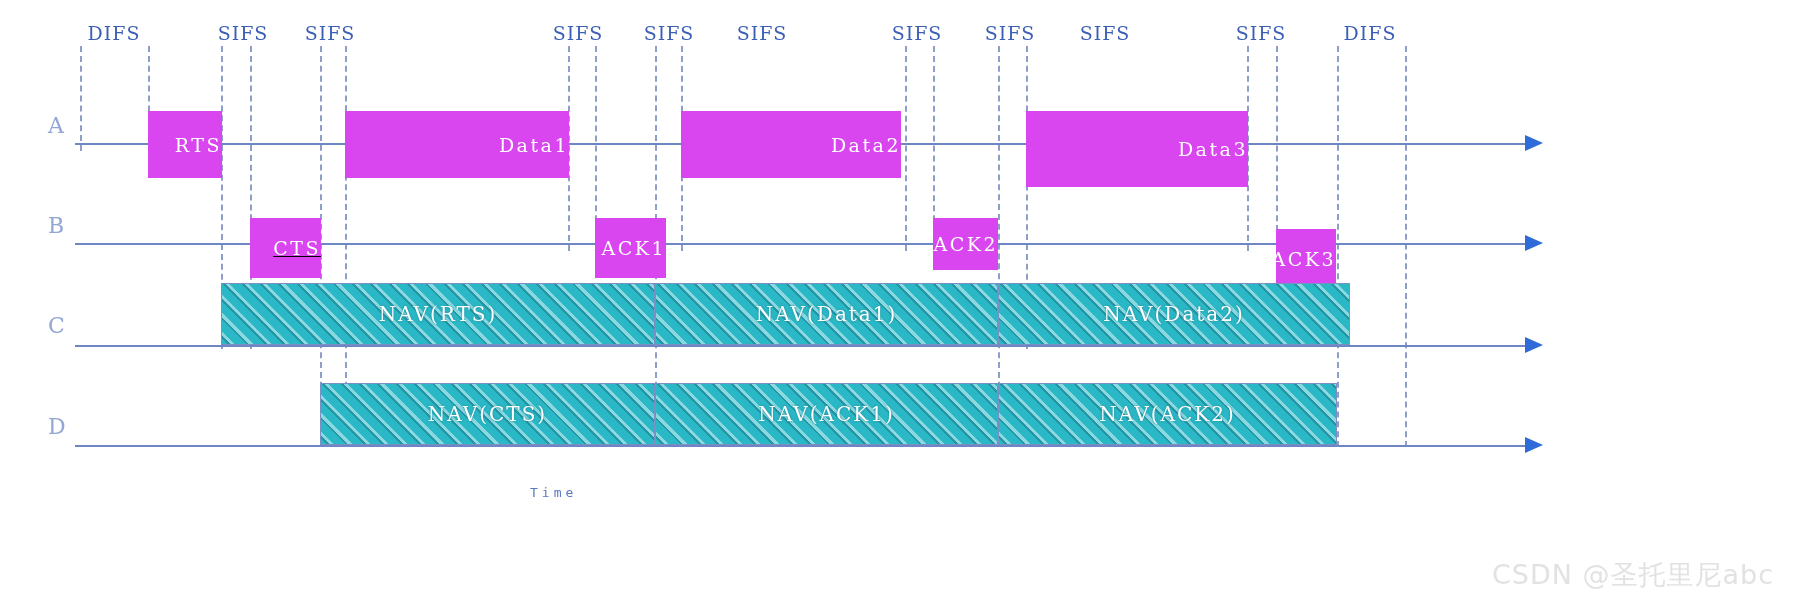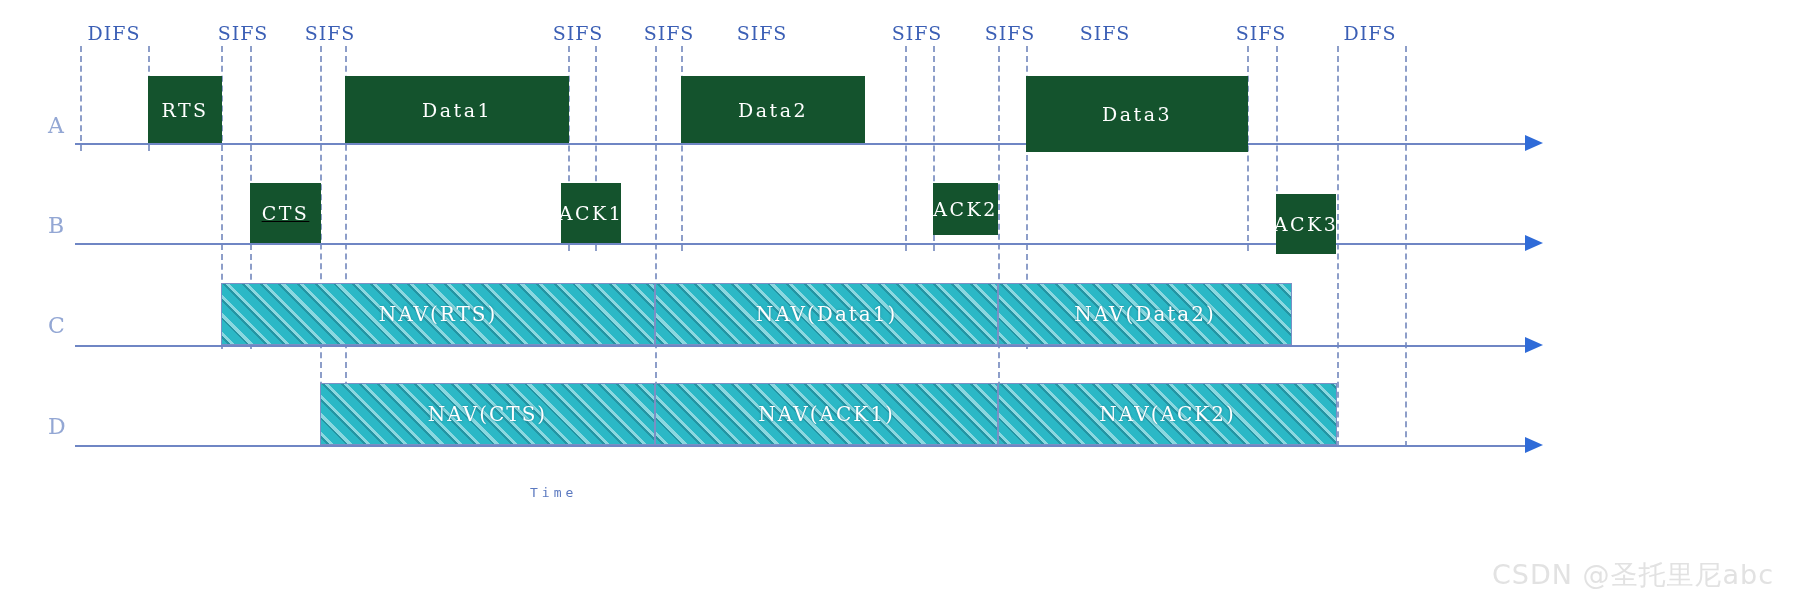--- a/index.html
+++ b/index.html
@@ -52,25 +52,26 @@
     position:absolute;
     color:#93a7d4;
     font-family:"DejaVu Serif", serif;
     font-size:22px;
     letter-spacing:1px;
   }
 
   
   .block{
     position:absolute;
-    background:#14532d;
+    background:#d946ef;
     display:flex;
     align-items:center;
-    justify-content:center;
+    justify-content:flex-end;
     box-sizing:border-box;
+    margin-top:35px;
   }
   .block .lbl{
     color:#ffffff;
     font-family:"DejaVu Serif", serif;
     font-size:19px;
     letter-spacing:2.5px;
     white-space:nowrap;
   }
 
   
@@ -182,48 +183,48 @@
       <div class="row-letter" style="left: 48px; top: 414px;">D</div>
     </div>
 
   <div id="blocks-layer">
       <div class="block" style="left: 148px; top: 76px; width: 74px; height: 67px;">
         <span class="lbl">RTS</span>
       </div>
       <div class="block" style="left: 345px; top: 76px; width: 224px; height: 67px;">
         <span class="lbl">Data1</span>
       </div>
-      <div class="block" style="left: 681px; top: 76px; width: 184px; height: 67px;">
+      <div class="block" style="left: 681px; top: 76px; width: 220px; height: 67px;">
         <span class="lbl">Data2</span>
       </div>
       <div class="block" style="left: 1026px; top: 76px; width: 222px; height: 76px;">
         <span class="lbl">Data3</span>
       </div>
       <div class="block" style="left: 250px; top: 183px; width: 71px; height: 60px; text-decoration: underline;">
         <span class="lbl">CTS</span>
       </div>
-      <div class="block" style="left: 561px; top: 183px; width: 60px; height: 60px;">
+      <div class="block" style="left: 595px; top: 183px; width: 71px; height: 60px;">
         <span class="lbl">ACK1</span>
       </div>
       <div class="block" style="left: 933px; top: 183px; width: 65px; height: 52px;">
         <span class="lbl">ACK2</span>
       </div>
       <div class="block" style="left: 1276px; top: 194px; width: 60px; height: 60px;">
         <span class="lbl">ACK3</span>
       </div>
     </div>
 
   <div id="nav-layer">
       <div class="nav" style="left: 221px; top: 283px; width: 434px; height: 62px;">
         <span class="lbl">NAV(RTS)</span>
       </div>
       <div class="nav" style="left: 655px; top: 283px; width: 343px; height: 62px;">
         <span class="lbl">NAV(Data1)</span>
       </div>
-      <div class="nav" style="left: 998px; top: 283px; width: 294px; height: 62px;">
+      <div class="nav" style="left: 998px; top: 283px; width: 352px; height: 62px;">
         <span class="lbl">NAV(Data2)</span>
       </div>
       <div class="nav" style="left: 320px; top: 383px; width: 335px; height: 62px;">
         <span class="lbl">NAV(CTS)</span>
       </div>
       <div class="nav" style="left: 655px; top: 383px; width: 343px; height: 62px;">
         <span class="lbl">NAV(ACK1)</span>
       </div>
       <div class="nav" style="left: 998px; top: 383px; width: 339px; height: 62px;">
         <span class="lbl">NAV(ACK2)</span>

